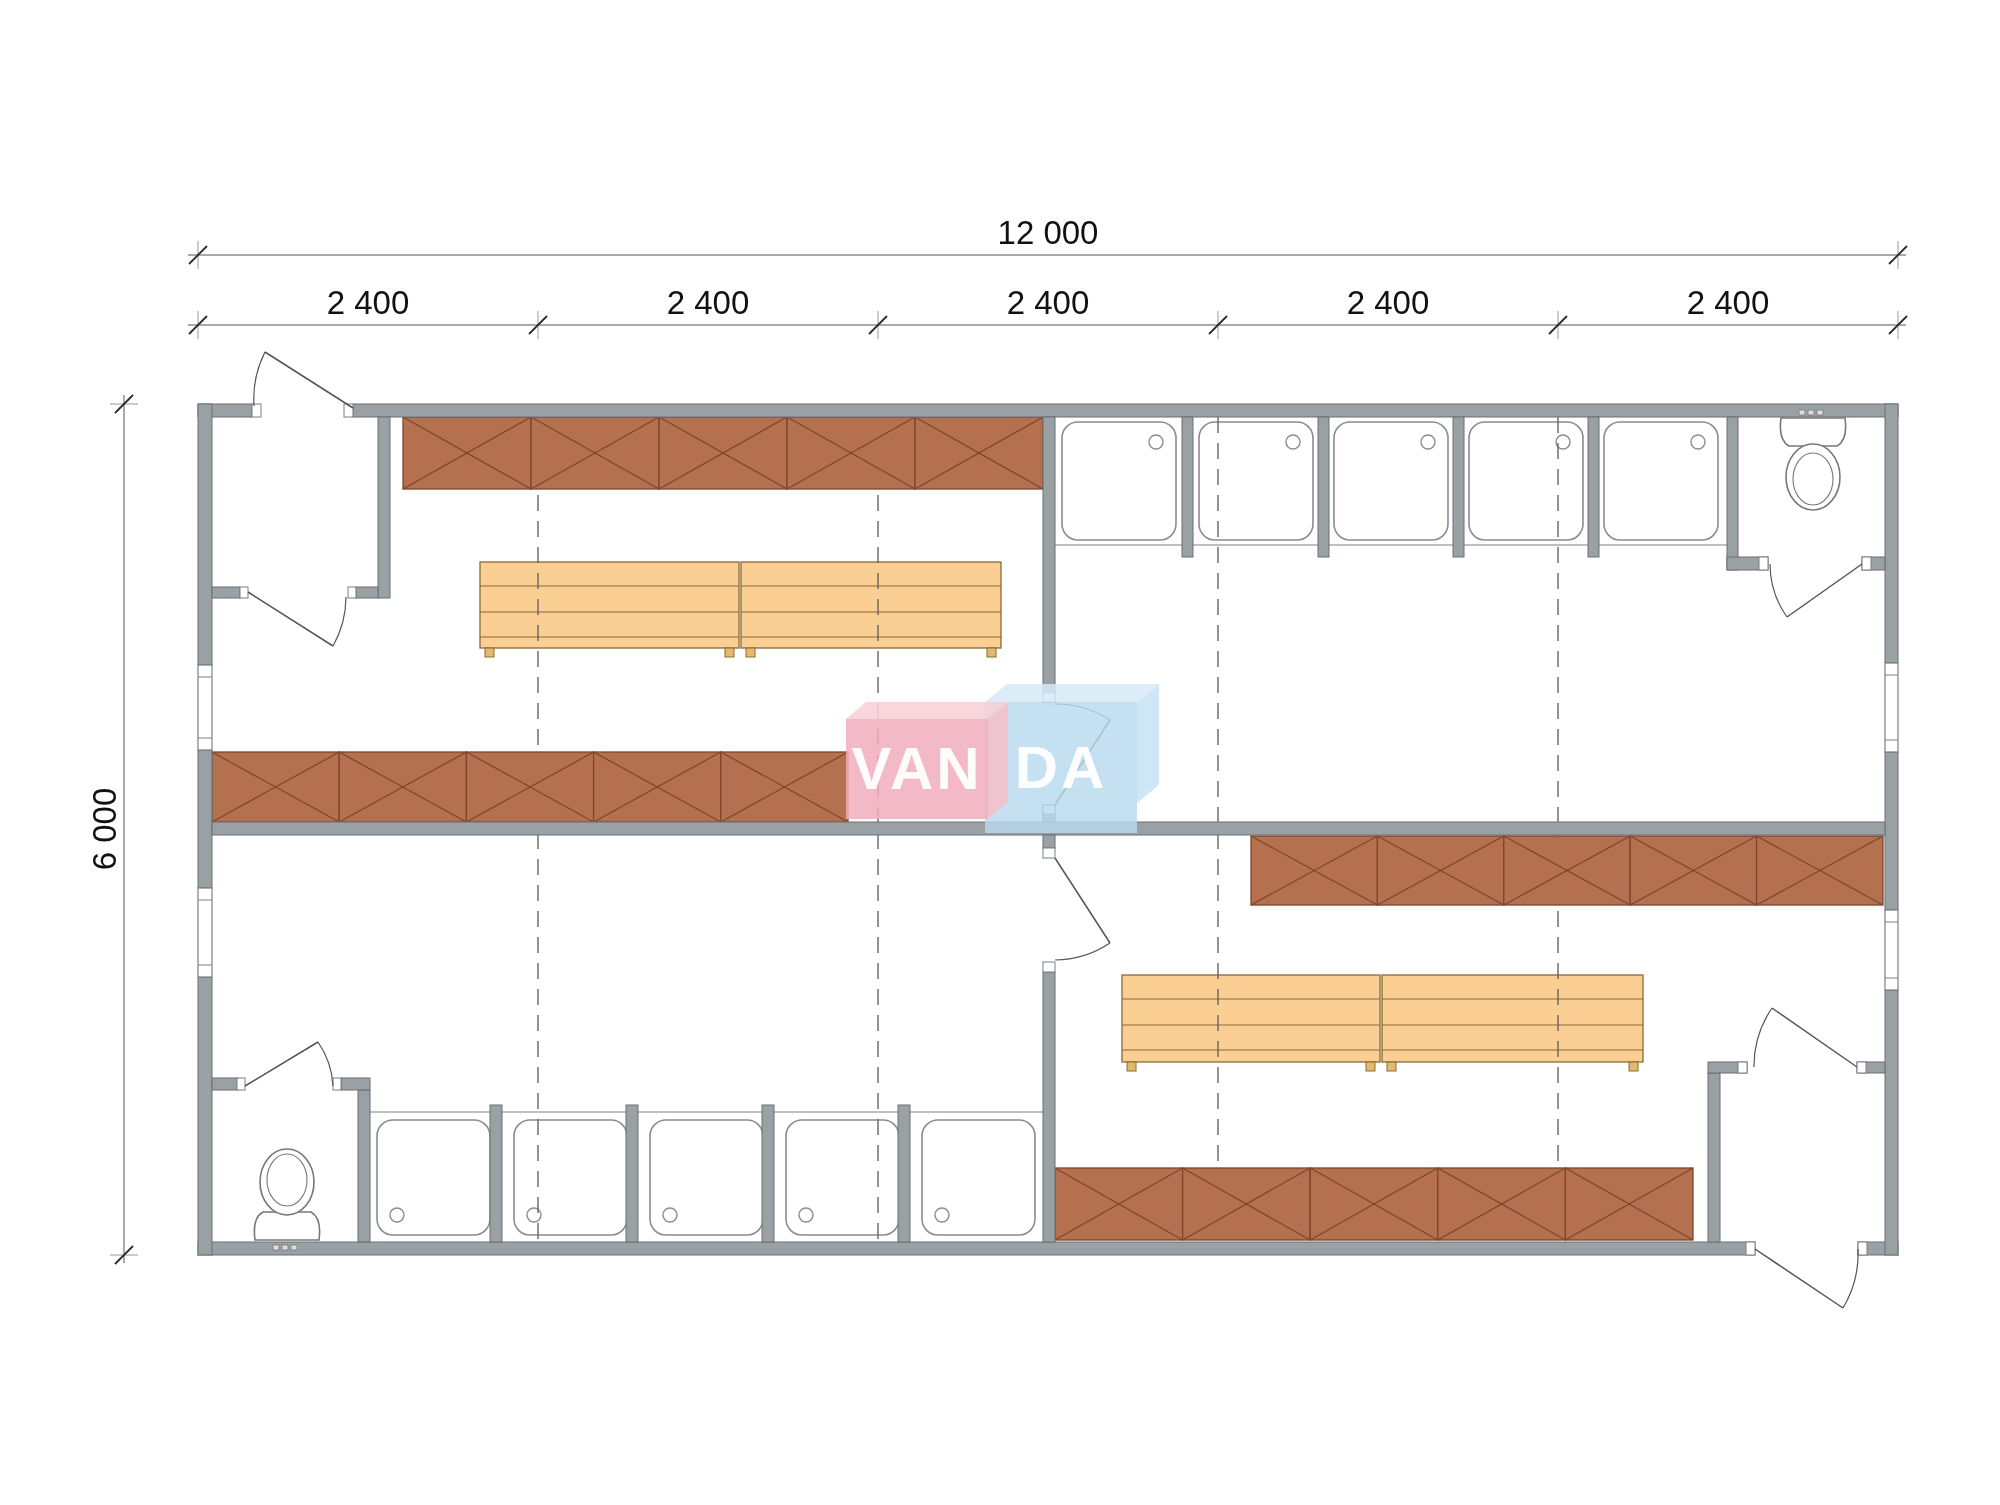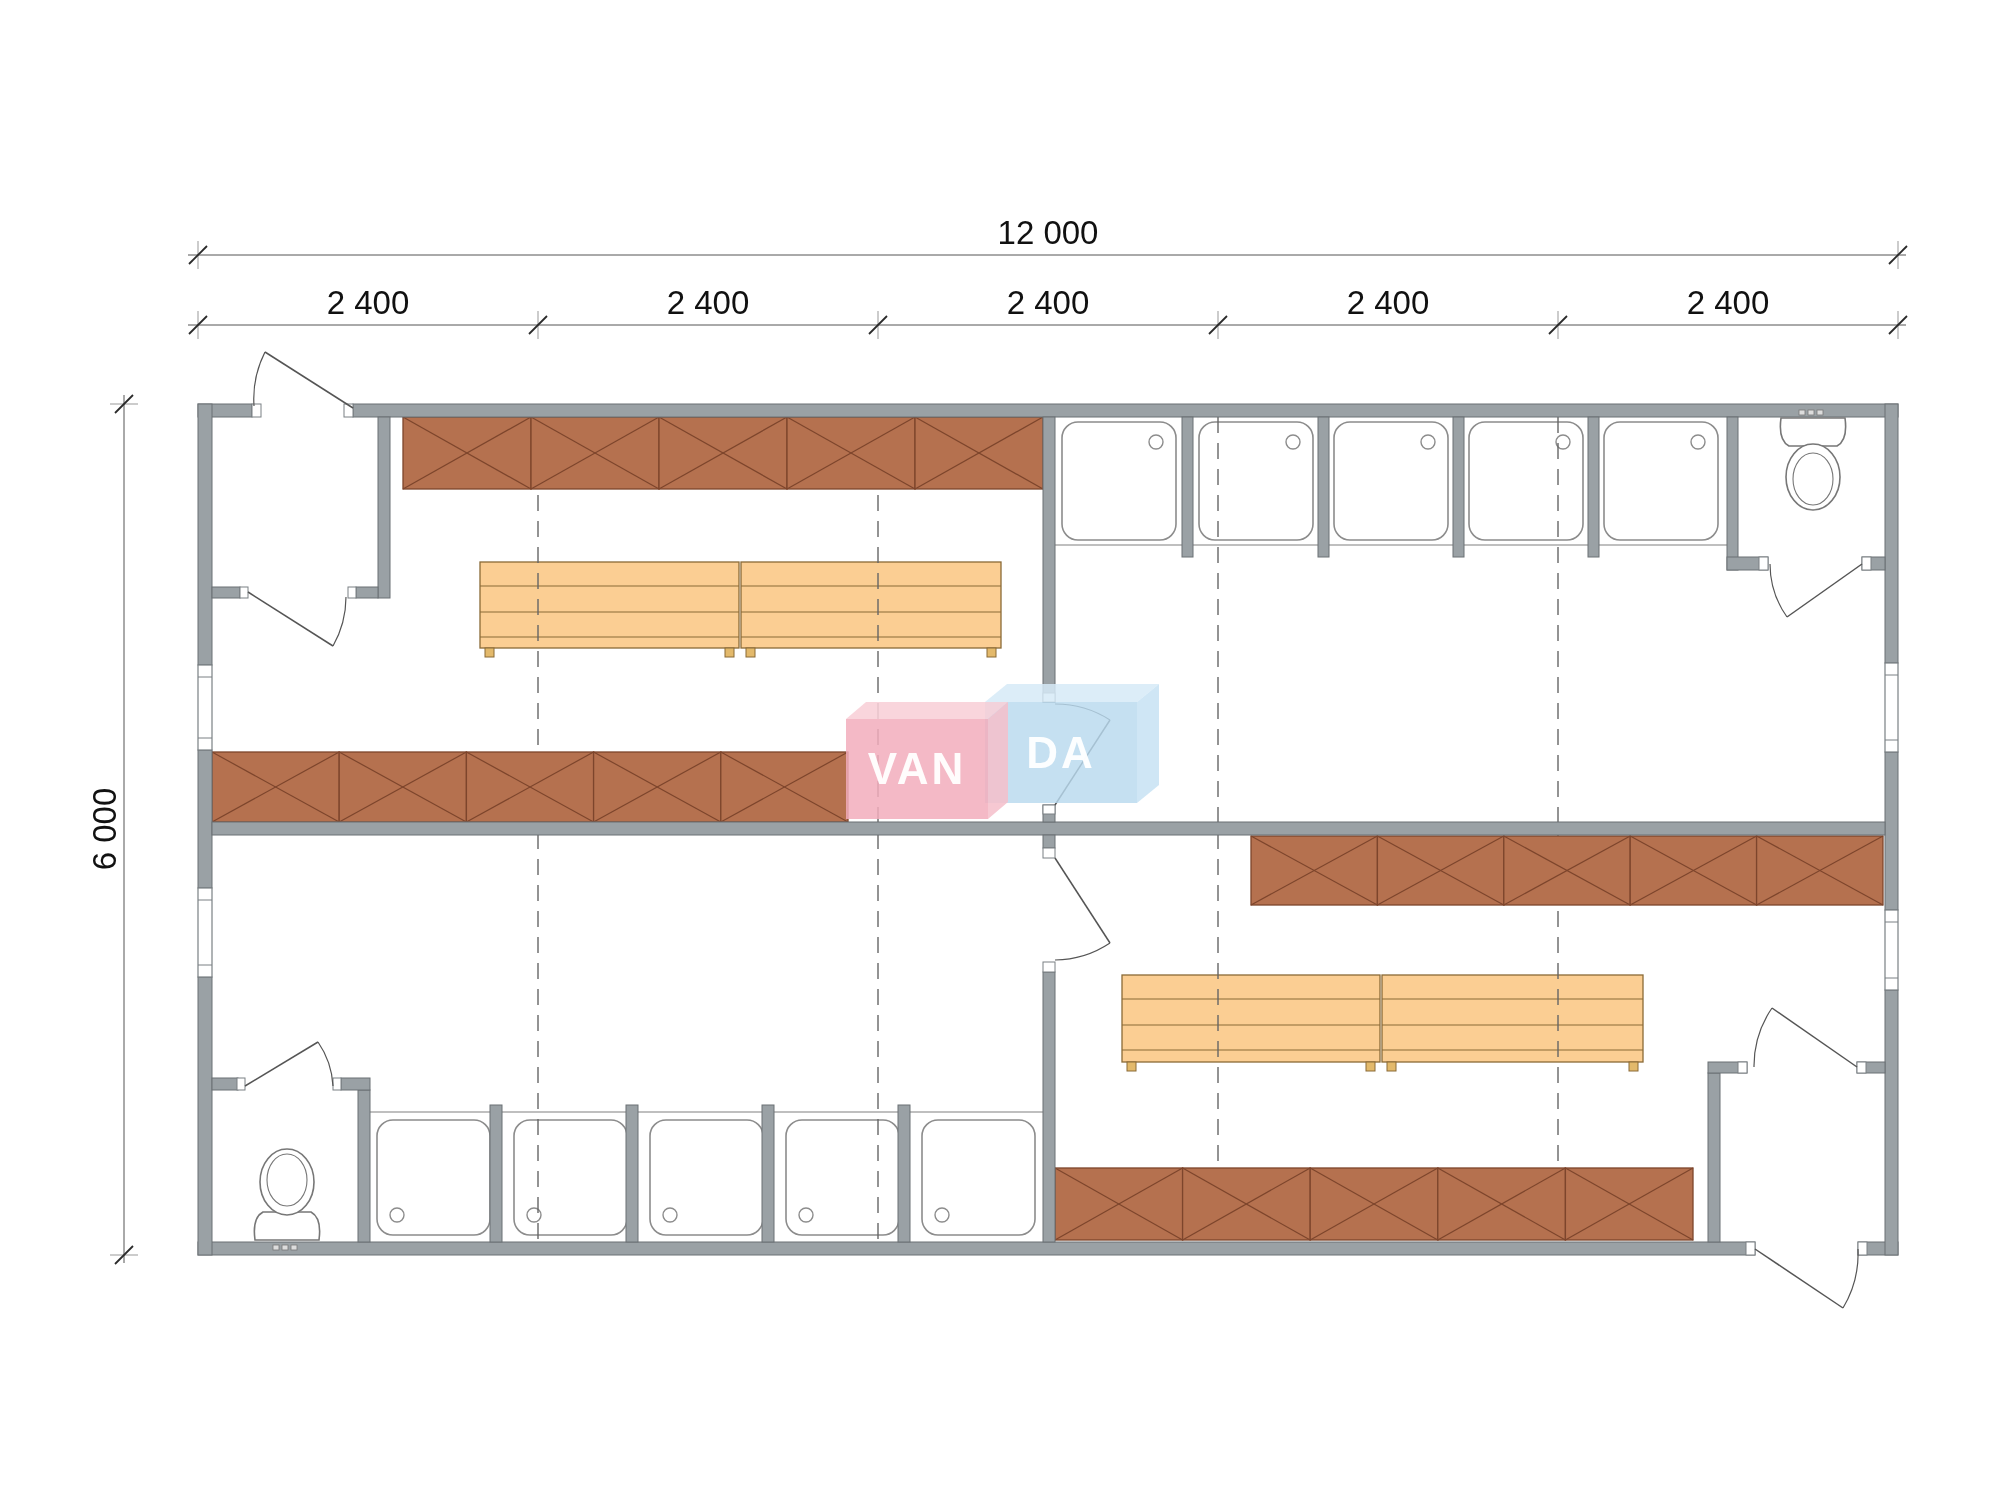--- a/index.html
+++ b/index.html
@@ -4,25 +4,25 @@
 <style>
   html,body{margin:0;padding:0;background:#ffffff;}
   body{width:2000px;height:1505px;position:relative;font-family:"Liberation Sans",sans-serif;}
   #plan-svg{position:absolute;left:0;top:0;}
   text.dim{font-family:"Liberation Sans",sans-serif;font-size:33px;fill:#111;text-anchor:middle;}
   
   .wm{position:absolute;left:0;top:0;width:2000px;height:1505px;pointer-events:none;}
   .wm div{position:absolute;}
   .wm-blue-top {left:985px;top:684px;width:174px;height:18px;clip-path:polygon(22px 0,174px 0,152px 18px,0 18px);}
   .wm-blue-side{left:1137px;top:684px;width:22px;height:119px;clip-path:polygon(0 18px,22px 0,22px 101px,0 119px);}
-  .wm-blue     {left:985px;top:702px;width:152px;height:101px;display:flex;align-items:center;justify-content:center;}
+  .wm-blue     {left:985px;top:702px;width:152px;height:131px;display:flex;align-items:center;justify-content:center;}
   .wm-pink-top {left:846px;top:702px;width:162px;height:17px;clip-path:polygon(20px 0,162px 0,142px 17px,0 17px);}
   .wm-pink-side{left:988px;top:702px;width:20px;height:117px;clip-path:polygon(0 17px,20px 0,20px 100px,0 117px);}
   .wm-pink     {left:846px;top:719px;width:142px;height:100px;display:flex;align-items:center;justify-content:center;}
-  .wm span{font-weight:bold;font-size:44px;letter-spacing:3px;line-height:1;}
+  .wm span{font-weight:bold;font-size:60px;letter-spacing:3px;line-height:1;}
 </style>
 </head>
 <body>
 
 <svg id="plan-svg" viewBox="0 0 2000 1505" width="2000" height="1505" xmlns="http://www.w3.org/2000/svg">
   <g>
       <g>
         <line x1="1055" y1="545" x2="1727" y2="545" stroke="#aaaaaa" stroke-width="1.4"></line>
         <g>
           <rect x="1062" y="422" width="114" height="118" rx="16" ry="16" fill="#ffffff" stroke="#8c8c8c" stroke-width="1.6"></rect>

